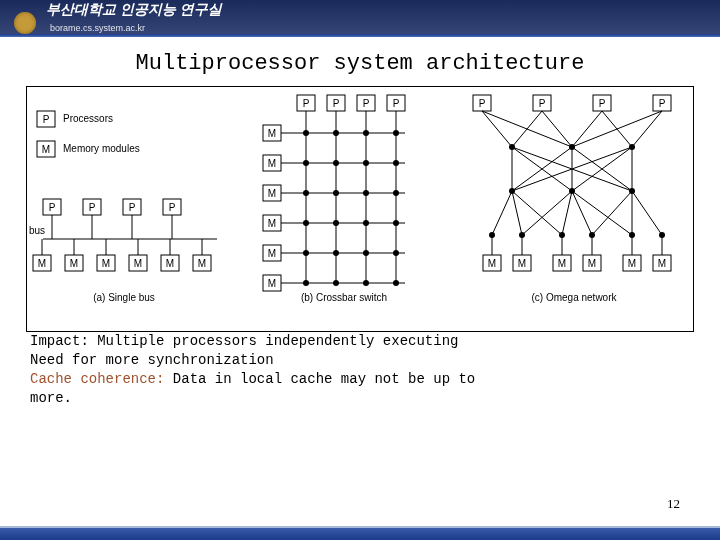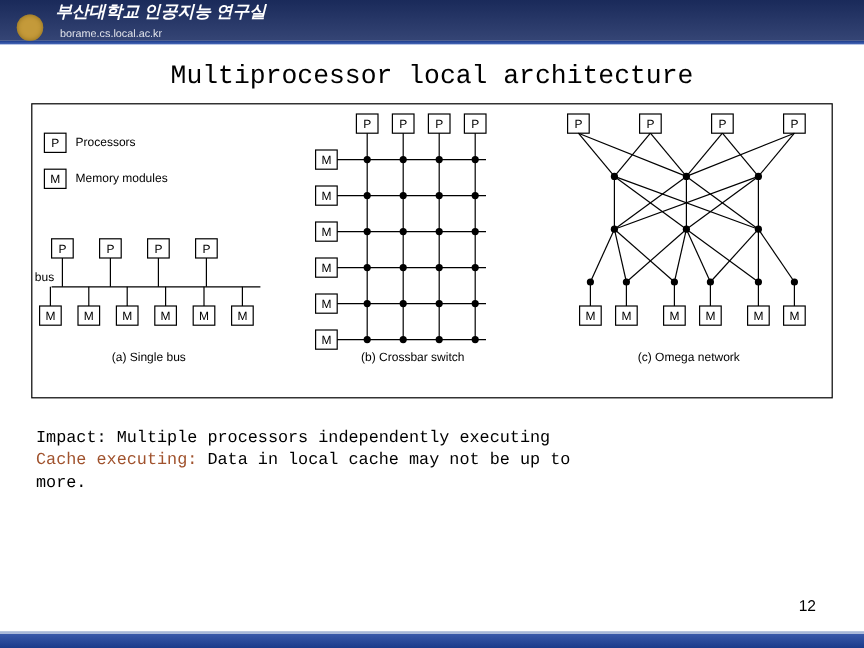--- a/index.html
+++ b/index.html
@@ -5,45 +5,45 @@
   body{margin:0;font-family:"Times New Roman",serif;background:#fff;font-size:13px;color:#000;width:720px;height:540px;position:relative;overflow:hidden}
   .hdr{height:34px;background:linear-gradient(#1a2a5a,#2a3a6a 60%,#354575);color:#fff;display:flex;align-items:flex-end;padding:0 14px;font-family:Arial,sans-serif}
   .logo{width:22px;height:22px;border-radius:50%;background:#c49a3a;margin-right:10px;box-shadow:inset 0 0 4px #8a6a1a}
   .ttl{font-size:14px;font-weight:bold;font-style:italic}
   .sub{font-size:9px;opacity:.85;margin-left:4px}
   .lab{margin-left:auto;font-size:11px;font-style:italic;font-weight:bold}
   .rule{height:3px;background:linear-gradient(#1a3a8a,#4a6aba)}
   .ct{padding:6px 26px 0}
   h1{font-family:"Courier New",monospace;font-size:22px;font-weight:normal;text-align:center;margin:8px 0 10px}
   .fig{border:1px solid #000;padding:4px 2px 6px}
-  .body{font-family:"Courier New",monospace;font-size:14px;line-height:1.35;margin:24px 4px 0}
+  .body{font-family:"Courier New",monospace;font-size:14px;line-height:1.35;margin:0 4px 0}
   .br{color:#a0522d}
-  .pg{position:absolute;right:40px;bottom:28px;font-family:Liberation Sans, sans-serif;font-size:13px}
+  .pg{position:absolute;right:40px;bottom:28px;font-family:Liberation Serif, serif;font-size:13px}
   .ft{position:absolute;left:0;right:0;bottom:0;height:12px;background:linear-gradient(#3a5aaa,#1a3a8a);border-top:2px solid #a8b8d8}
   .box{stroke:#000;stroke-width:1;fill:#fff}
   .lbl{font-family:Arial,sans-serif;font-size:10px;text-anchor:middle;dominant-baseline:middle}
   .cap{font-family:Arial,sans-serif;font-size:10px;text-anchor:middle}
   .ln{stroke:#000;stroke-width:1;fill:none}
   .dot{fill:#000}
   .lg{font-family:Arial,sans-serif;font-size:10px}
 </style>
 </head>
 <body>
 
 <div class="hdr">
   <div class="logo"></div>
   <div>
     <span class="ttl">부산대학교 인공지능 연구실</span><br>
-    <span class="sub">borame.cs.local.ac.kr</span>
+    <span class="sub">borame.cs.system.ac.kr</span>
   </div>
 </div>
 <div class="rule"></div>
 
 <div class="ct">
-  <h1>Multiprocessor local architecture</h1>
+  <h1>Multiprocessor system architecture</h1>
 
   <div class="fig">
     <svg width="660" height="230">
 
       <g>
 
         <rect class="box" x="8" y="20" width="18" height="16"></rect>
           <text class="lbl" x="17" y="29">P</text>
         <text class="lg" x="34" y="31">Processors</text>
         <rect class="box" x="8" y="50" width="18" height="16"></rect>
@@ -231,19 +231,20 @@
           <line class="ln" x1="133" y1="144" x2="133" y2="164"></line>
         <line class="ln" x1="173" y1="144" x2="173" y2="164"></line>
           <line class="ln" x1="203" y1="144" x2="203" y2="164"></line>
         <text class="cap" x="115" y="210">(c) Omega network</text>
       </g>
     </svg>
   </div>
 
   <div class="body">
     <div>Impact: Multiple processors independently executing</div>
-    <div><span class="br">Cache executing:</span><span> Data in local cache may not be up to</span></div>
+    <div>Need for more synchronization</div>
+    <div><span class="br">Cache coherence:</span><span> Data in local cache may not be up to</span></div>
     <div>more.</div>
   </div>
 </div>
 
 <div class="pg">12</div>
 <div class="ft"></div>
 
 </body></html>

